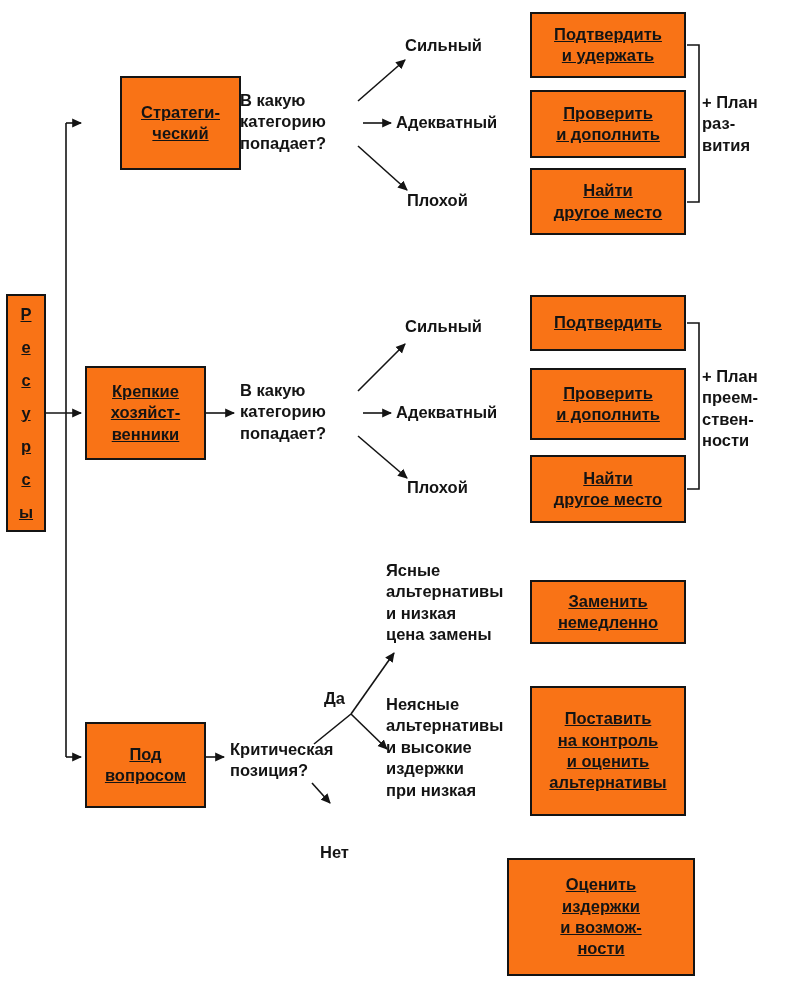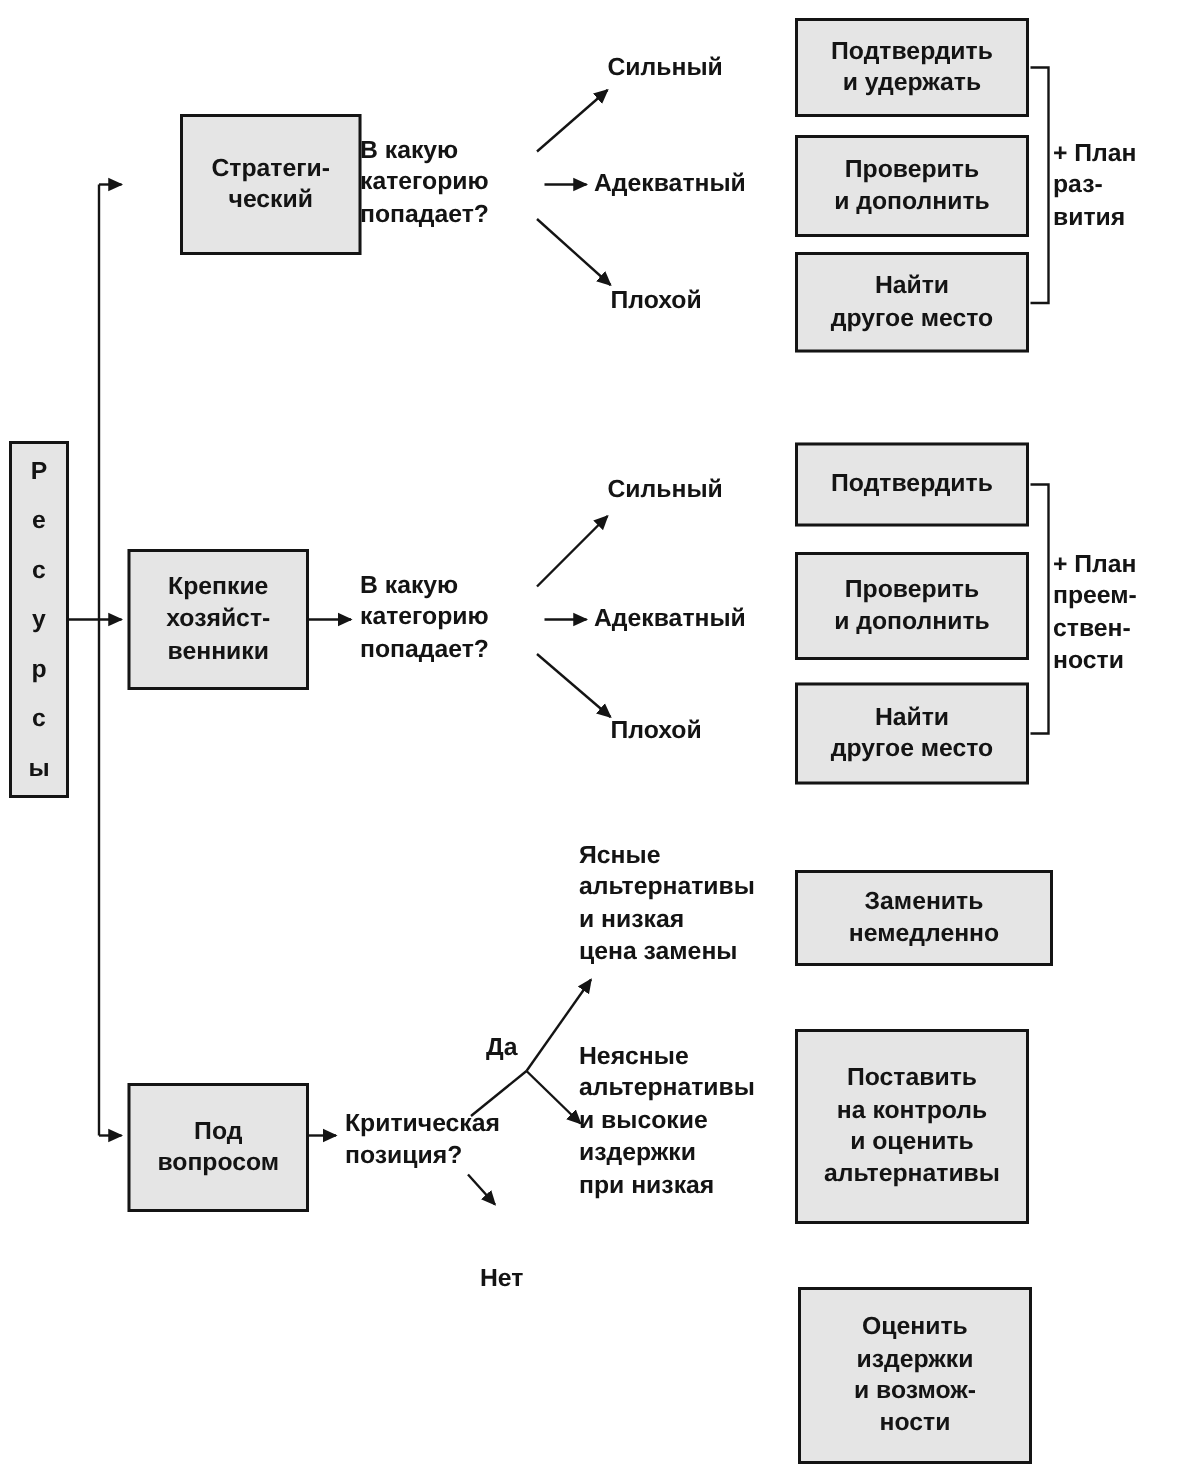--- a/index.html
+++ b/index.html
@@ -6,23 +6,23 @@
   html,body { background:#ffffff; }
   body { font-family:"Liberation Sans", sans-serif; }
   .canvas {
     position:relative; width:790px; height:984px; background:#ffffff;
     color:#141414; font-size:16.5px; font-weight:600; line-height:1.3;
     overflow:hidden;
   }
   svg.wires { position:absolute; left:0; top:0; width:790px; height:984px; }
   svg.wires line, svg.wires polyline { stroke:#141414; stroke-width:1.6; fill:none; }
   .box {
-    position:absolute; border:2px solid #141414; background:#e5e5e5;
+    position:absolute; border:2px solid #141414; background:#f97316;
     display:flex; align-items:center; justify-content:center;
-    text-align:center; white-space:pre-line; padding:16px;
+    text-align:center; white-space:pre-line; padding:16px;text-decoration:underline;
   }
   .txt { position:absolute; text-align:left; white-space:pre-line; }
 
   .root-box { left:6px;  top:294px; width:40px;  height:238px; line-height:33px; }
 
   .b1-box { left:85px; top:76px;  width:121px; height:94px;margin-left:35px; }
   .b2-box { left:85px; top:366px; width:121px; height:94px;text-align:center; }
   .b3-box { left:85px; top:722px; width:121px; height:86px; }
 
   .q1 { left:240px; top:90px;  width:120px; }
@@ -38,23 +38,23 @@
   .o2-poor     { left:407px; top:477px; width:100px; }
 
   .a1-1 { left:530px; top:12px;  width:156px; height:66px; }
   .a1-2 { left:530px; top:90px;  width:156px; height:68px; }
   .a1-3 { left:530px; top:168px; width:156px; height:67px; }
 
   .a2-1 { left:530px; top:295px; width:156px; height:56px; }
   .a2-2 { left:530px; top:368px; width:156px; height:72px; }
   .a2-3 { left:530px; top:455px; width:156px; height:68px; }
 
-  .a3-1 { left:530px; top:580px; width:172px; height:64px; }
+  .a3-1 { left:530px; top:580px; width:156px; height:64px; }
   .a3-2 { left:530px; top:686px; width:156px; height:130px; }
-  .a3-3 { left:532px; top:858px; width:156px; height:118px; }
+  .a3-3 { left:507px; top:858px; width:188px; height:118px; }
 
   .plan1 { left:702px; top:92px;  width:86px; }
   .plan2 { left:702px; top:366px; width:86px; }
 
   .yes { left:324px; top:688px; width:36px; }
   .no  { left:320px; top:842px; width:44px; }
 
   .case1 { left:386px; top:560px; width:140px; }
   .case2 { left:386px; top:694px; width:140px; }
 </style>

